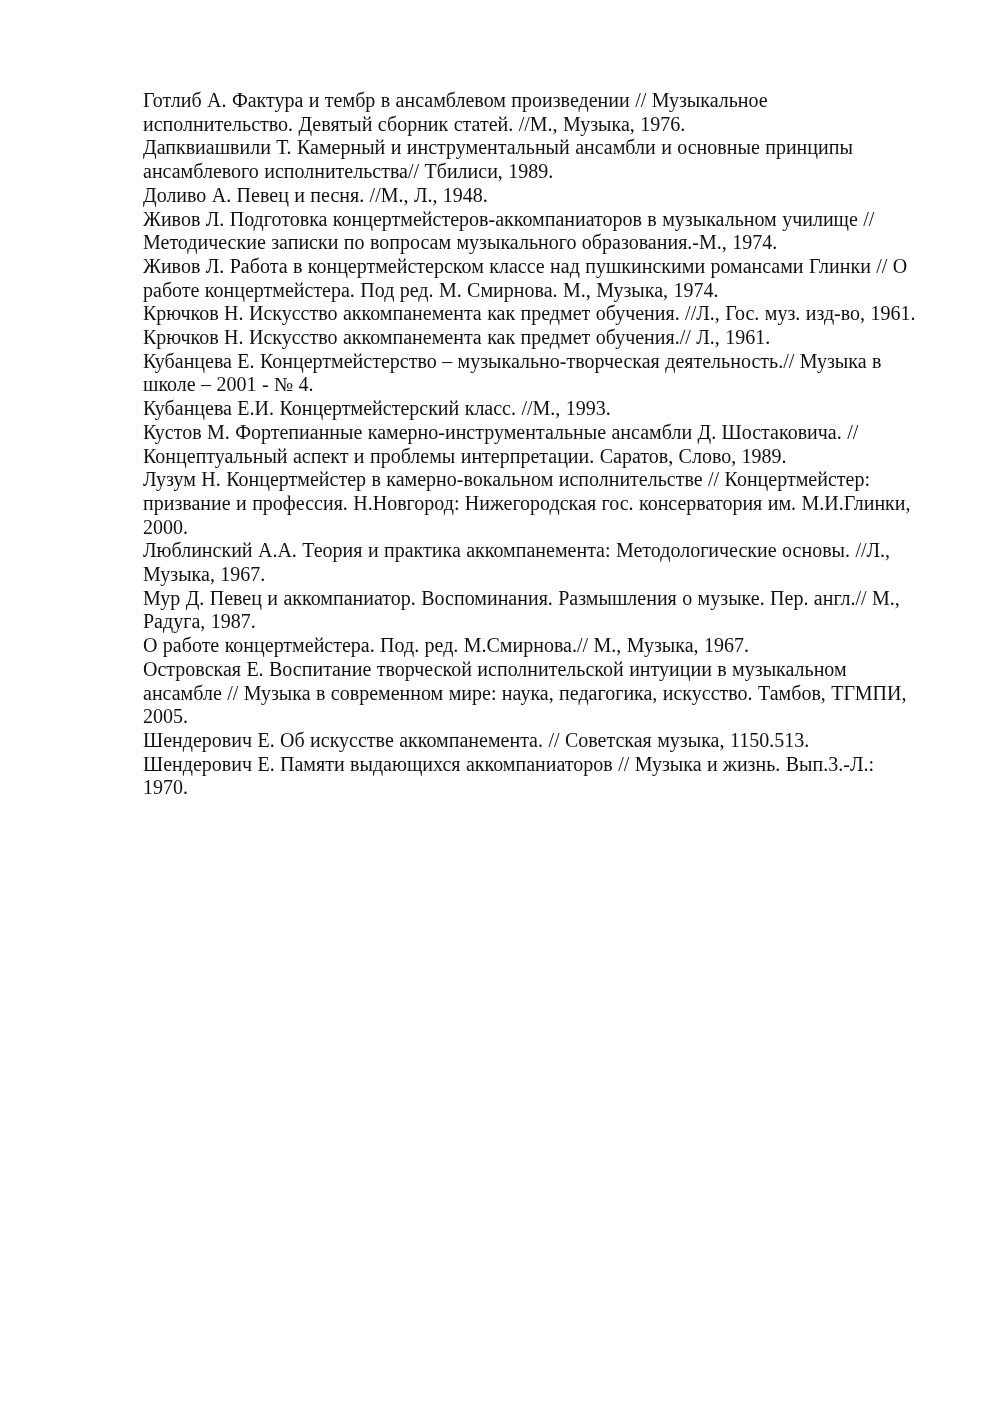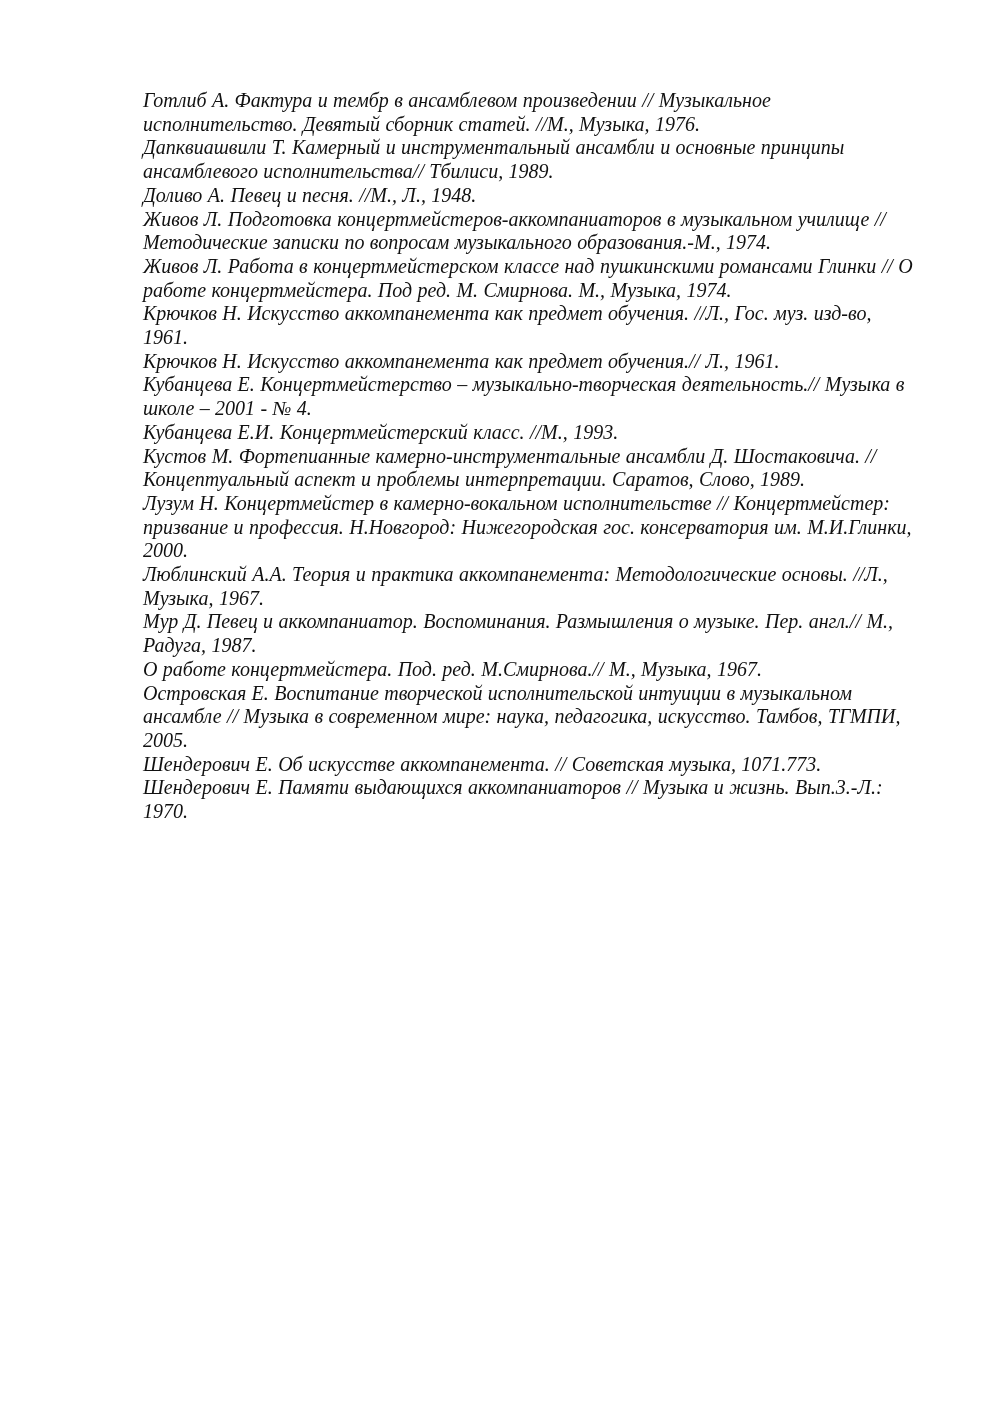--- a/index.html
+++ b/index.html
@@ -25,21 +25,20 @@
     font-size: 20px;
     line-height: 23.7px;
     text-align: left;
     -webkit-font-smoothing: antialiased;
   }
   .entry {
     margin: 0;
     padding: 0;
     text-indent: 0;
     word-spacing: 0.02em;
-    font-style: italic;
   }
 </style>
 </head>
 <body>
 
 <div class="page">
   <div class="text-block">
       <p class="entry">Готлиб А. Фактура и тембр в ансамблевом произведении // Музыкальное исполнительство. Девятый сборник статей. //М., Музыка, 1976.</p>
       <p class="entry">Дапквиашвили Т. Камерный и инструментальный ансамбли и основные принципы ансамблевого исполнительства// Тбилиси, 1989.</p>
       <p class="entry">Доливо А. Певец и песня. //М., Л., 1948.</p>
@@ -48,16 +47,16 @@
       <p class="entry">Крючков Н. Искусство аккомпанемента как предмет обучения. //Л., Гос. муз. изд-во, 1961.</p>
       <p class="entry">Крючков Н. Искусство аккомпанемента как предмет обучения.// Л., 1961.</p>
       <p class="entry">Кубанцева Е. Концертмейстерство – музыкально-творческая деятельность.// Музыка в школе – 2001 - № 4.</p>
       <p class="entry">Кубанцева Е.И. Концертмейстерский класс. //М., 1993.</p>
       <p class="entry">Кустов М. Фортепианные камерно-инструментальные ансамбли Д. Шостаковича. // Концептуальный аспект и проблемы интерпретации. Саратов, Слово, 1989.</p>
       <p class="entry">Лузум Н. Концертмейстер в камерно-вокальном исполнительстве // Концертмейстер: призвание и профессия. Н.Новгород: Нижегородская гос. консерватория им. М.И.Глинки, 2000.</p>
       <p class="entry">Люблинский А.А. Теория и практика аккомпанемента: Методологические основы. //Л., Музыка, 1967.</p>
       <p class="entry">Мур Д. Певец и аккомпаниатор. Воспоминания. Размышления о музыке. Пер. англ.// М., Радуга, 1987.</p>
       <p class="entry">О работе концертмейстера. Под. ред. М.Смирнова.// М., Музыка, 1967.</p>
       <p class="entry">Островская Е. Воспитание творческой исполнительской интуиции в музыкальном ансамбле // Музыка в современном мире: наука, педагогика, искусство. Тамбов, ТГМПИ, 2005.</p>
-      <p class="entry">Шендерович Е. Об искусстве аккомпанемента. // Советская музыка, 1071.773.</p>
+      <p class="entry">Шендерович Е. Об искусстве аккомпанемента. // Советская музыка, 1150.513.</p>
       <p class="entry">Шендерович Е. Памяти выдающихся аккомпаниаторов // Музыка и жизнь. Вып.3.-Л.: 1970.</p>
     </div>
 </div>
 
 </body></html>

